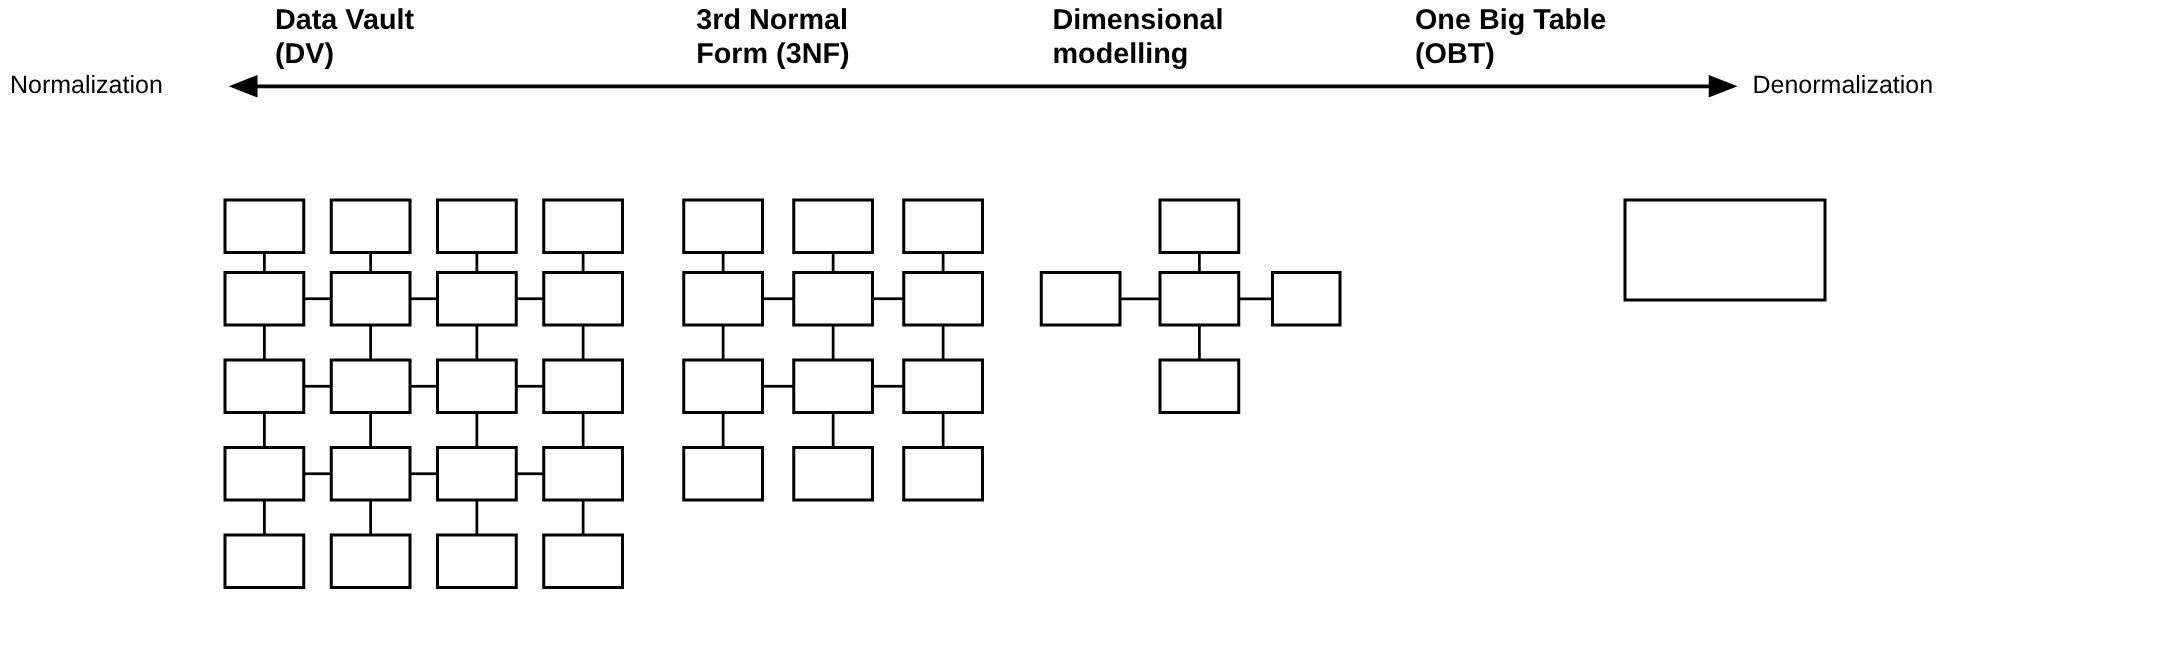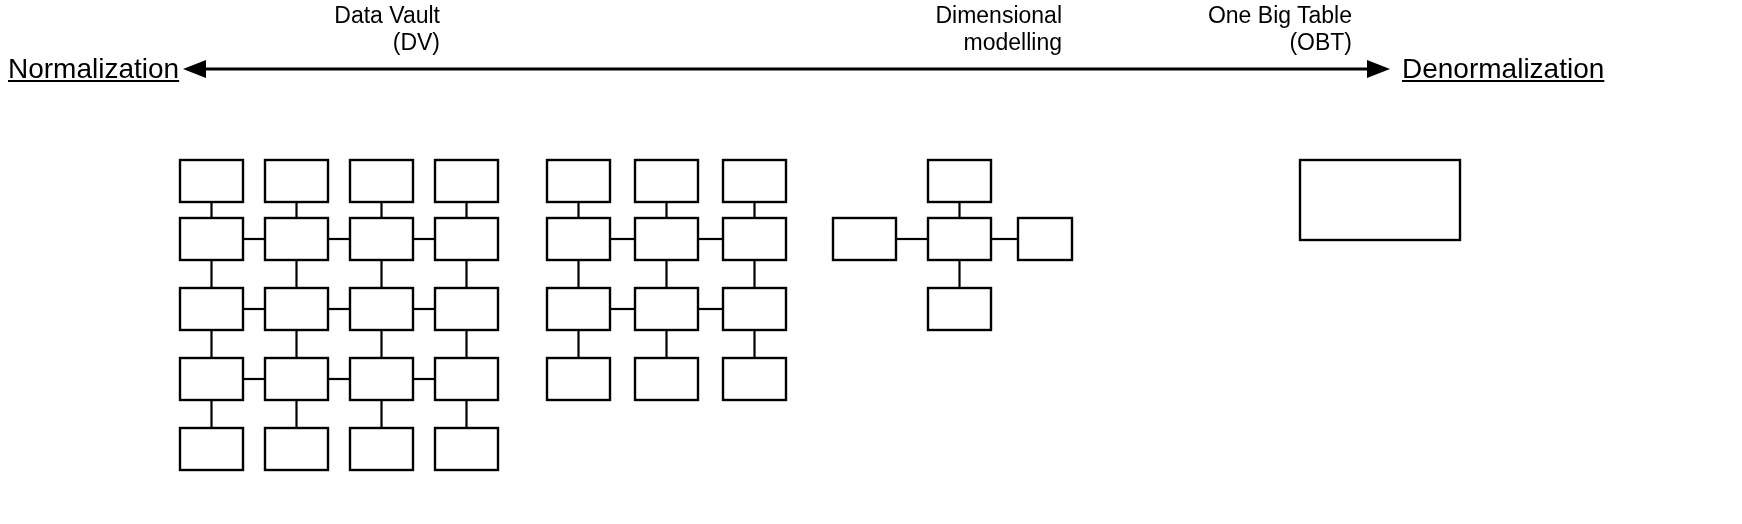--- a/index.html
+++ b/index.html
@@ -14,25 +14,24 @@
   #canvas {
     position: relative;
     width: 1742px;
     height: 524px;
     background: #ffffff;
     overflow: hidden;
   }
   
   .axis-label {
     position: absolute;
-    font-size: 28px;
+    font-size: 20px;
     line-height: 27px;
     white-space: nowrap;
     color: #000000;
-    text-decoration: underline;
   }
   #label-normalization {
     left: 8px;
     top: 55px;
   }
   #label-denormalization {
     left: 1402px;
     top: 55px;
     text-align: right;
   }
@@ -40,26 +39,27 @@
     position: absolute;
     left: 0;
     top: 0;
     width: 1742px;
     height: 524px;
     pointer-events: none;
   }
   
   .column-caption {
     position: absolute;
-    text-align: right;
+    text-align: left;
     font-size: 23px;
     line-height: 27px;
     color: #000000;
     white-space: pre-line;
     top: 2px;
+    font-weight: bold;
   }
   #caption-dv      { left: 220px; width: 220px; }
   #caption-3nf     { left: 557px; width: 220px; }
   #caption-dim     { left: 842px; width: 220px; }
   #caption-obt     { left: 1132px; width: 220px; }
 
   
   .diagram-svg {
     position: absolute;
     left: 0;
@@ -96,20 +96,22 @@
 
 <div id="canvas">
 
   <div class="axis-label" id="label-normalization">Normalization</div>
 
   <div class="axis-label" id="label-denormalization">Denormalization</div>
 
   <div class="column-caption" id="caption-dv">Data Vault
 (DV)</div>
 
+  <div class="column-caption" id="caption-3nf">3rd Normal
+Form (3NF)</div>
 
   <div class="column-caption" id="caption-obt">One Big Table
 (OBT)</div>
 
   <div class="column-caption" id="caption-dim">Dimensional
 modelling</div>
 
   <svg class="axis-svg" viewBox="0 0 1742 524" xmlns="http://www.w3.org/2000/svg">
     <line class="axis-line" x1="196" y1="69" x2="1378" y2="69"></line>
     <polygon class="arrow-head" points="183,69 206,60 206,78"></polygon>

